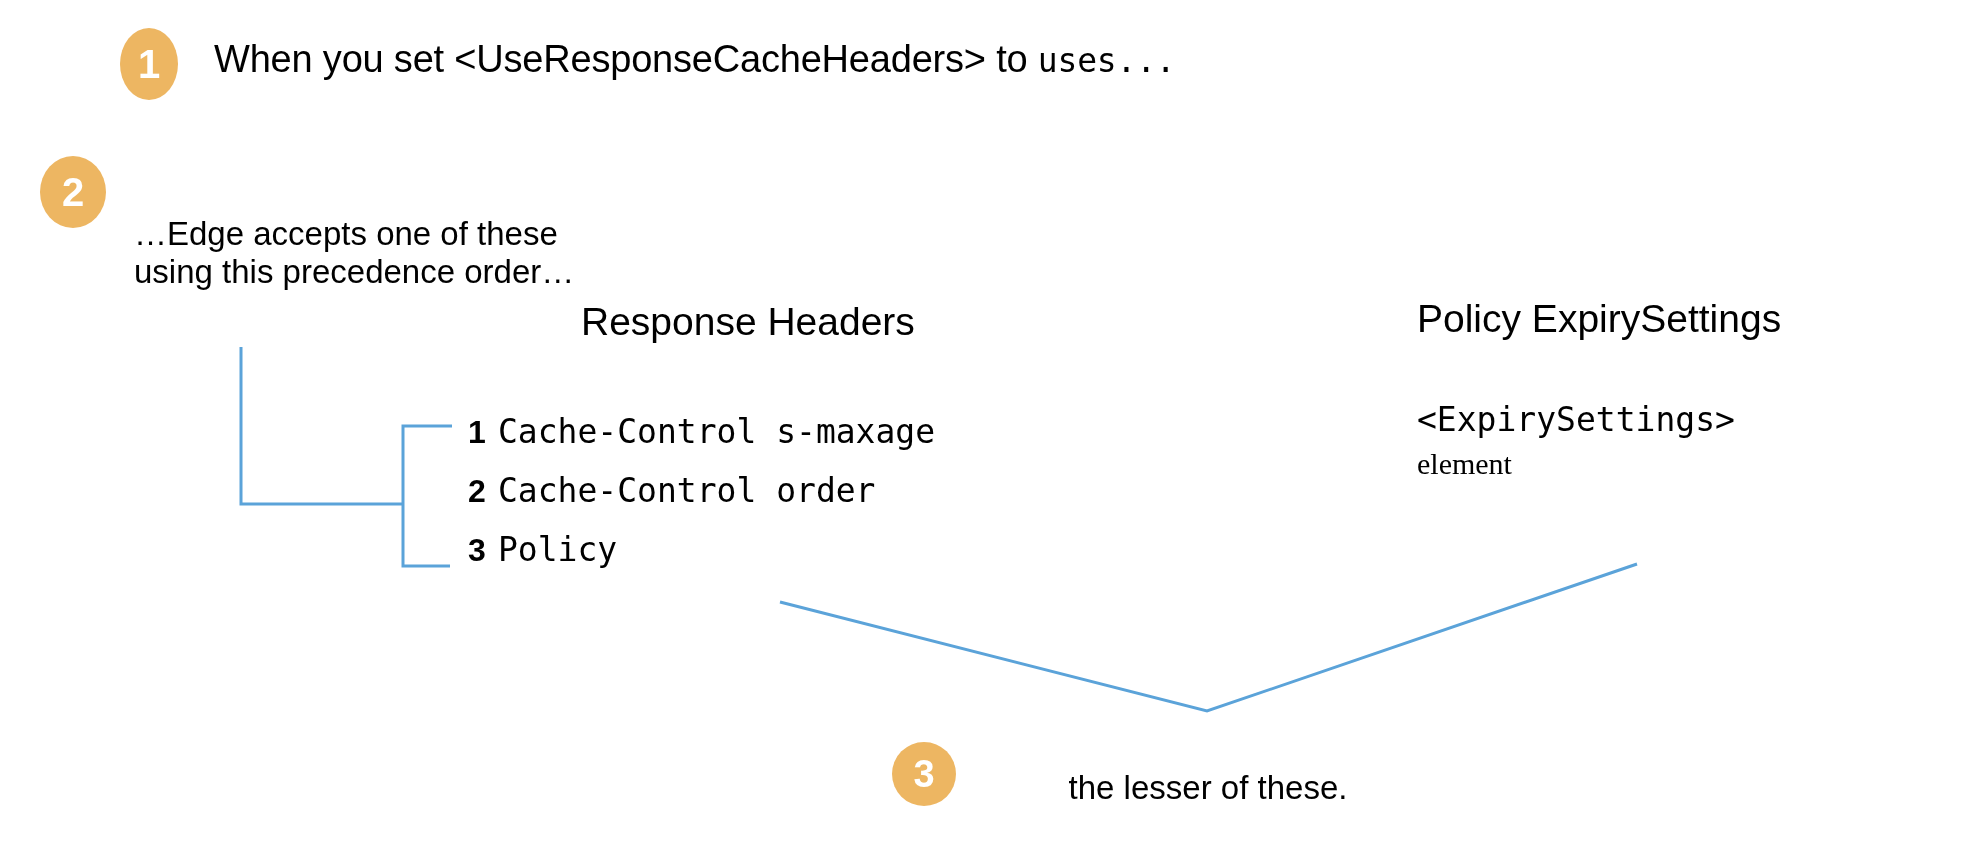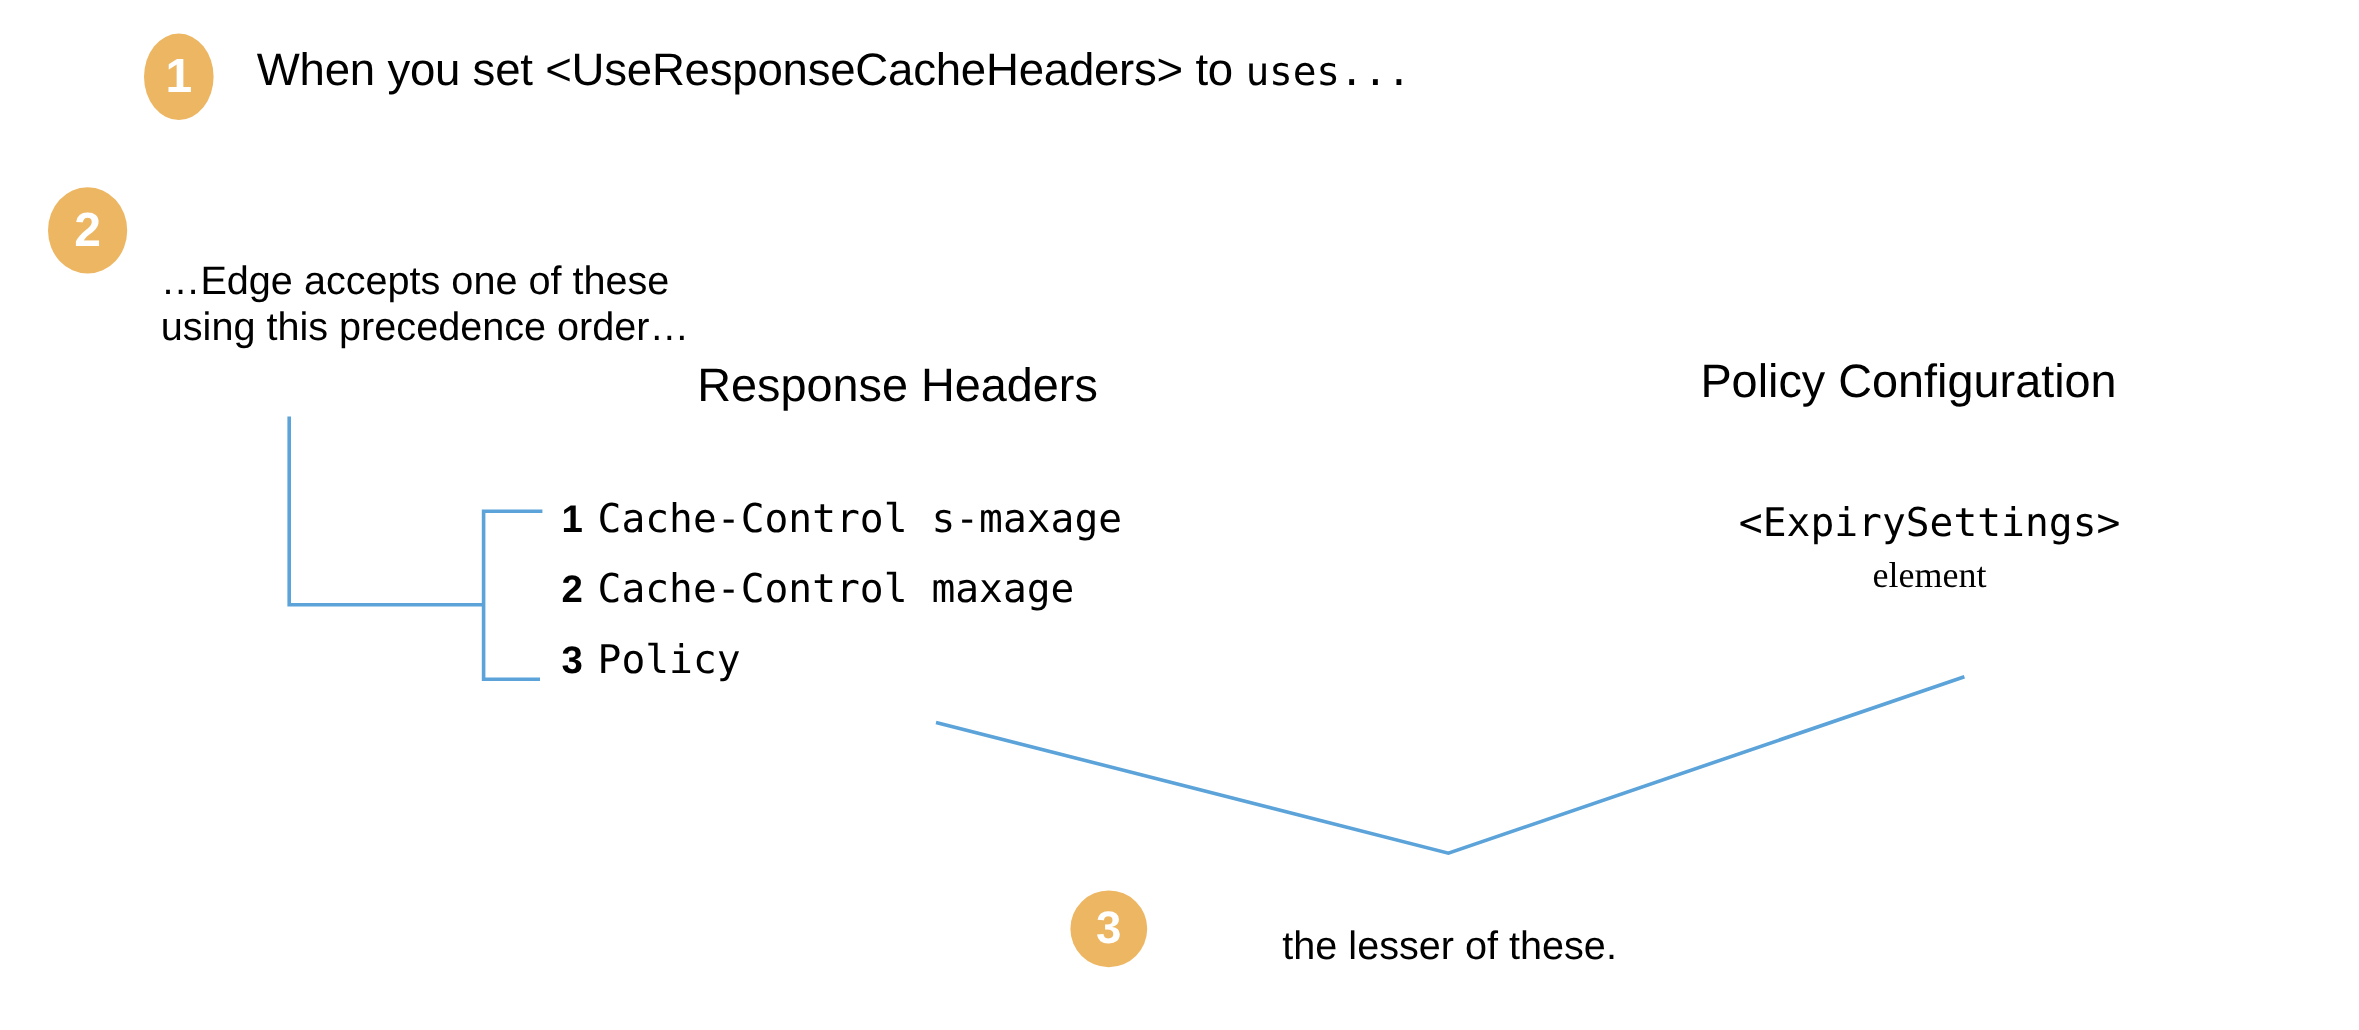--- a/index.html
+++ b/index.html
@@ -140,23 +140,22 @@
     font-family: "DejaVu Sans Mono", "Liberation Mono", monospace;
     font-size: 33px;
     color: #000000;
     white-space: pre;
   }
 
   
   #policy-element {
     position: absolute;
     left: 1417px;
-    top: 416px;
+    top: 400px;
     width: 382px;
-    text-align: center;
     color: #000000;
   }
   #policy-element .policy-tag {
     display: block;
     font-family: "DejaVu Sans Mono", "Liberation Mono", monospace;
     font-size: 33px;
     white-space: nowrap;
   }
   #policy-element .policy-word {
     display: block;
@@ -193,29 +192,29 @@
 
   <div class="col-header" id="header-response">Response Headers</div>
 
   <div id="precedence-list">
     <div class="prec-row">
       <span class="prec-num">1</span>
       <span class="prec-val">Cache-Control s-maxage</span>
     </div>
     <div class="prec-row">
       <span class="prec-num">2</span>
-      <span class="prec-val">Cache-Control maxage</span>
+      <span class="prec-val">Cache-Control order</span>
     </div>
     <div class="prec-row">
       <span class="prec-num">3</span>
       <span class="prec-val">Policy</span>
     </div>
   </div>
 
-  <div class="col-header" id="header-policy">Policy Configuration</div>
+  <div class="col-header" id="header-policy">Policy ExpirySettings</div>
 
   <div id="policy-element">
     <span class="policy-tag">&lt;ExpirySettings&gt;</span>
     <span class="policy-word">element</span>
   </div>
 
   <div class="badge badge-3">
     <span>3</span>
   </div>
   <div class="step-text" id="step3-text">

